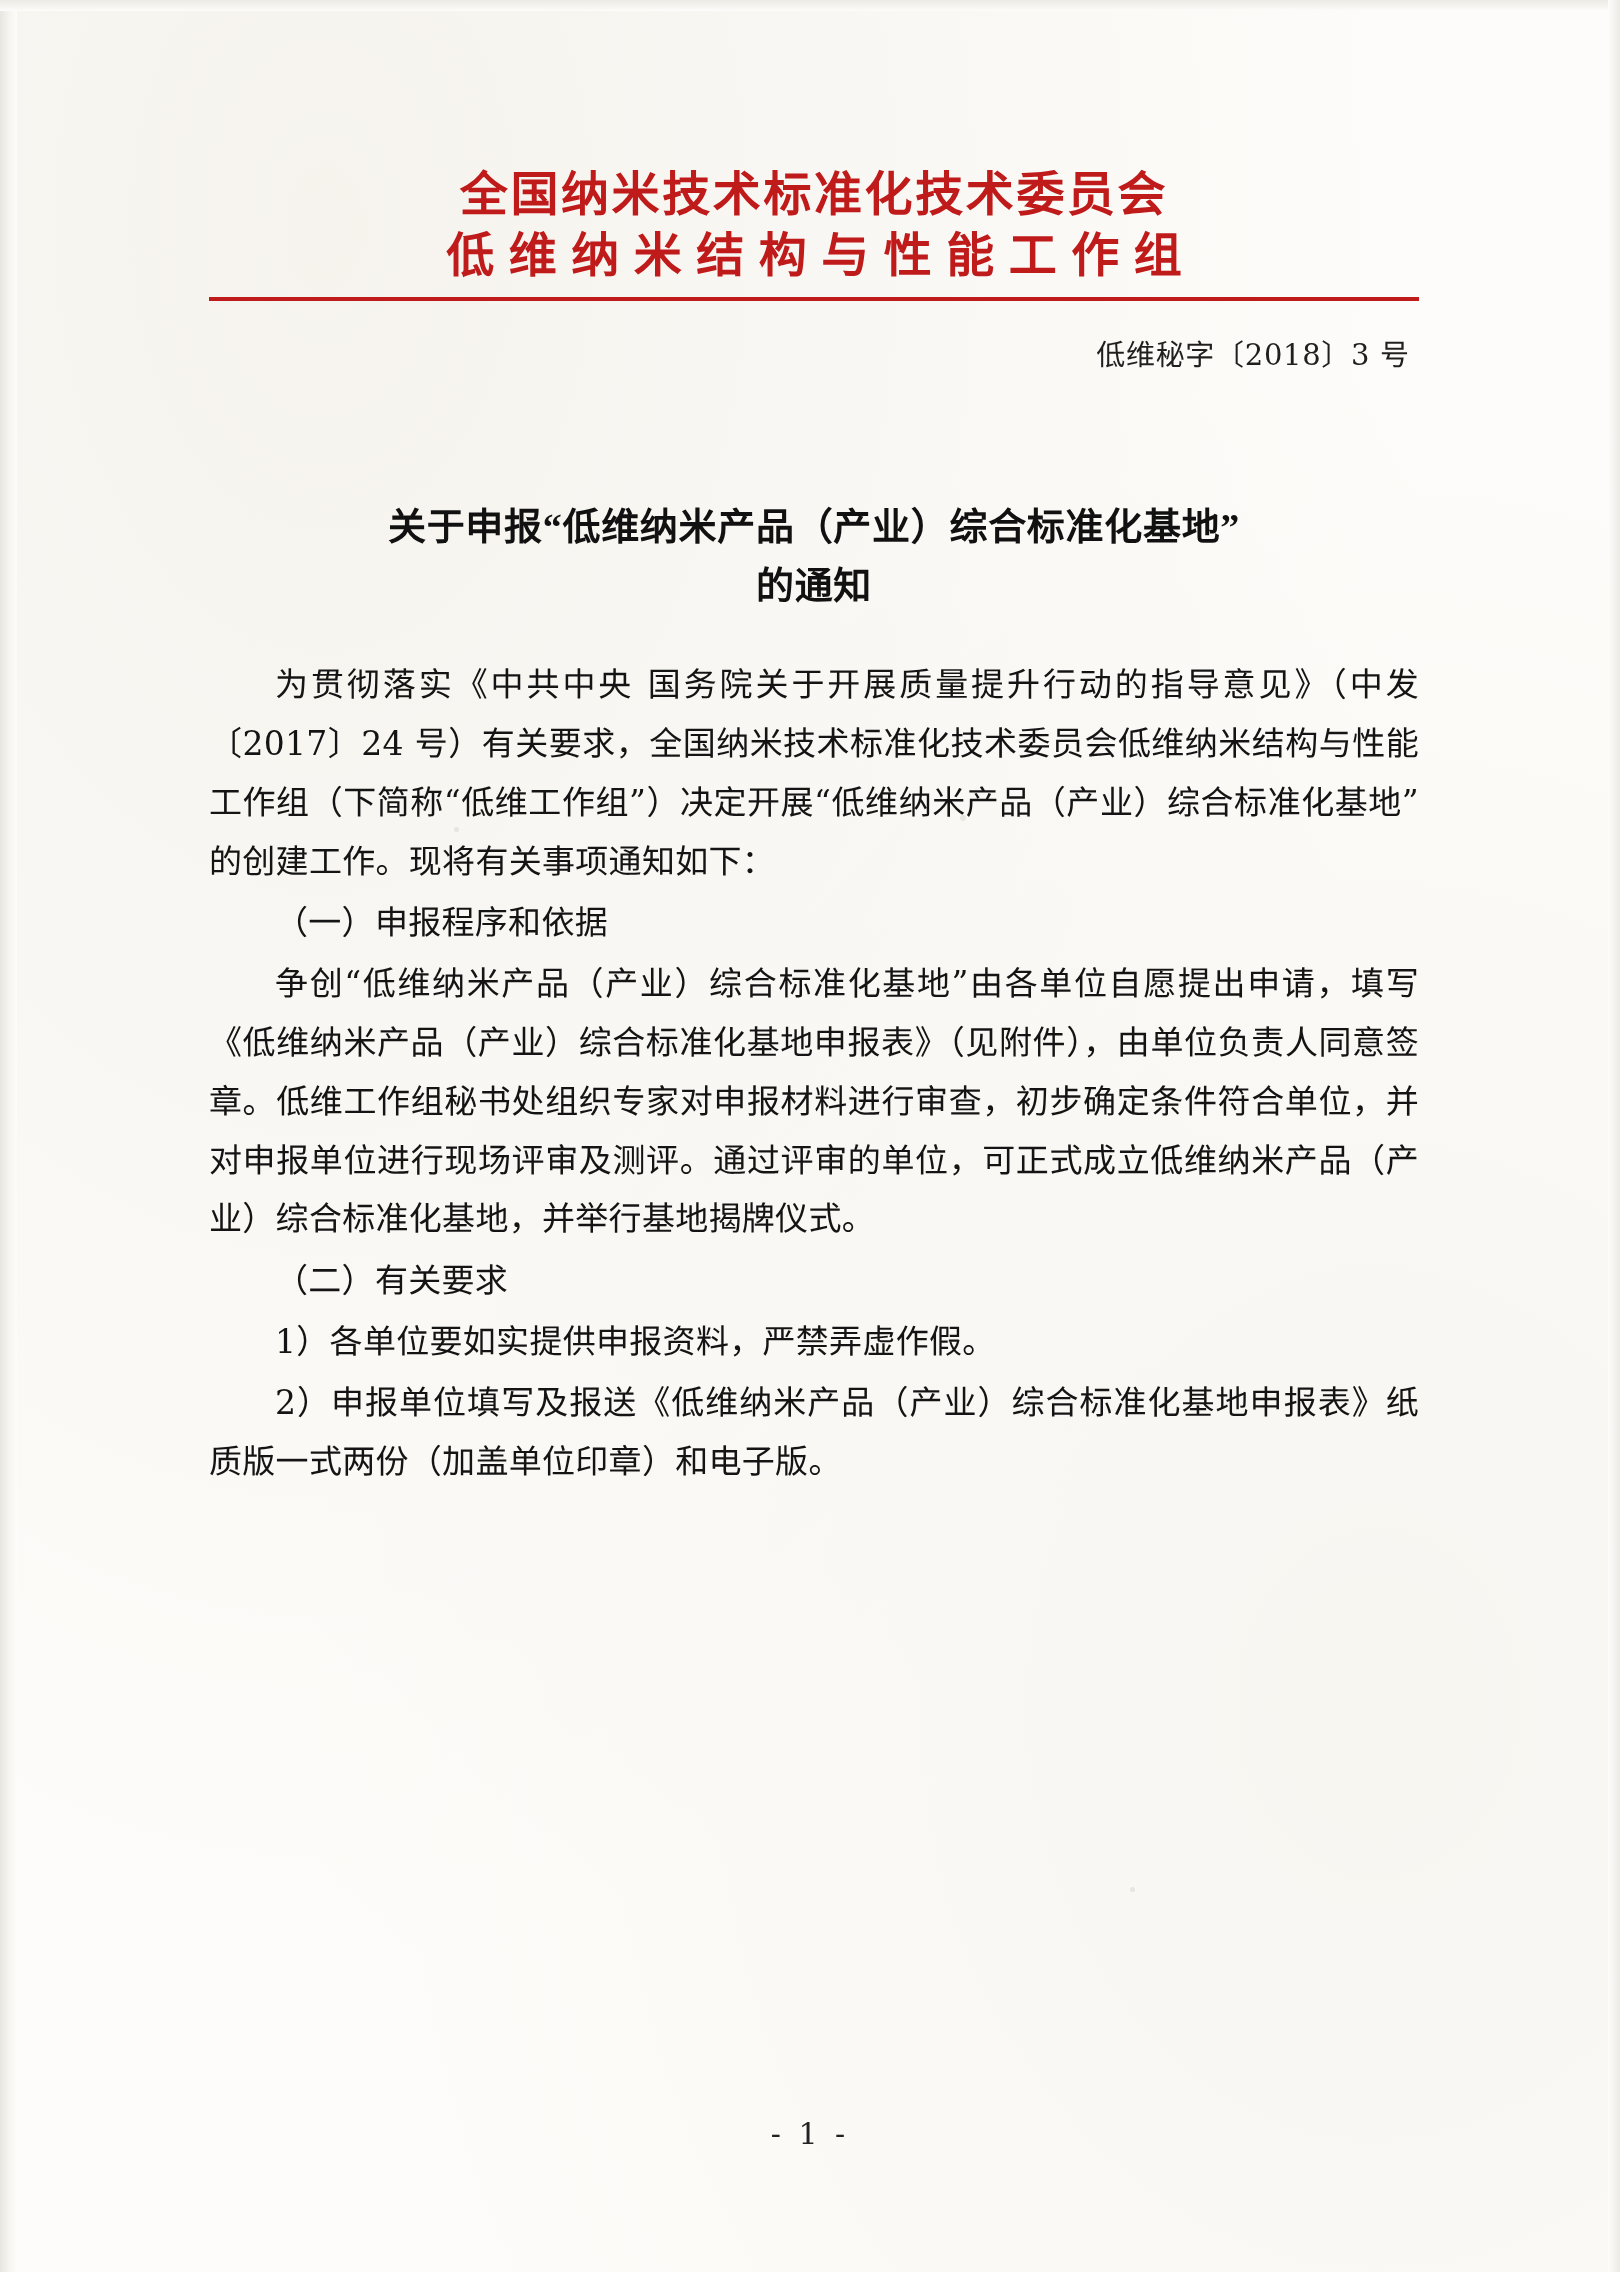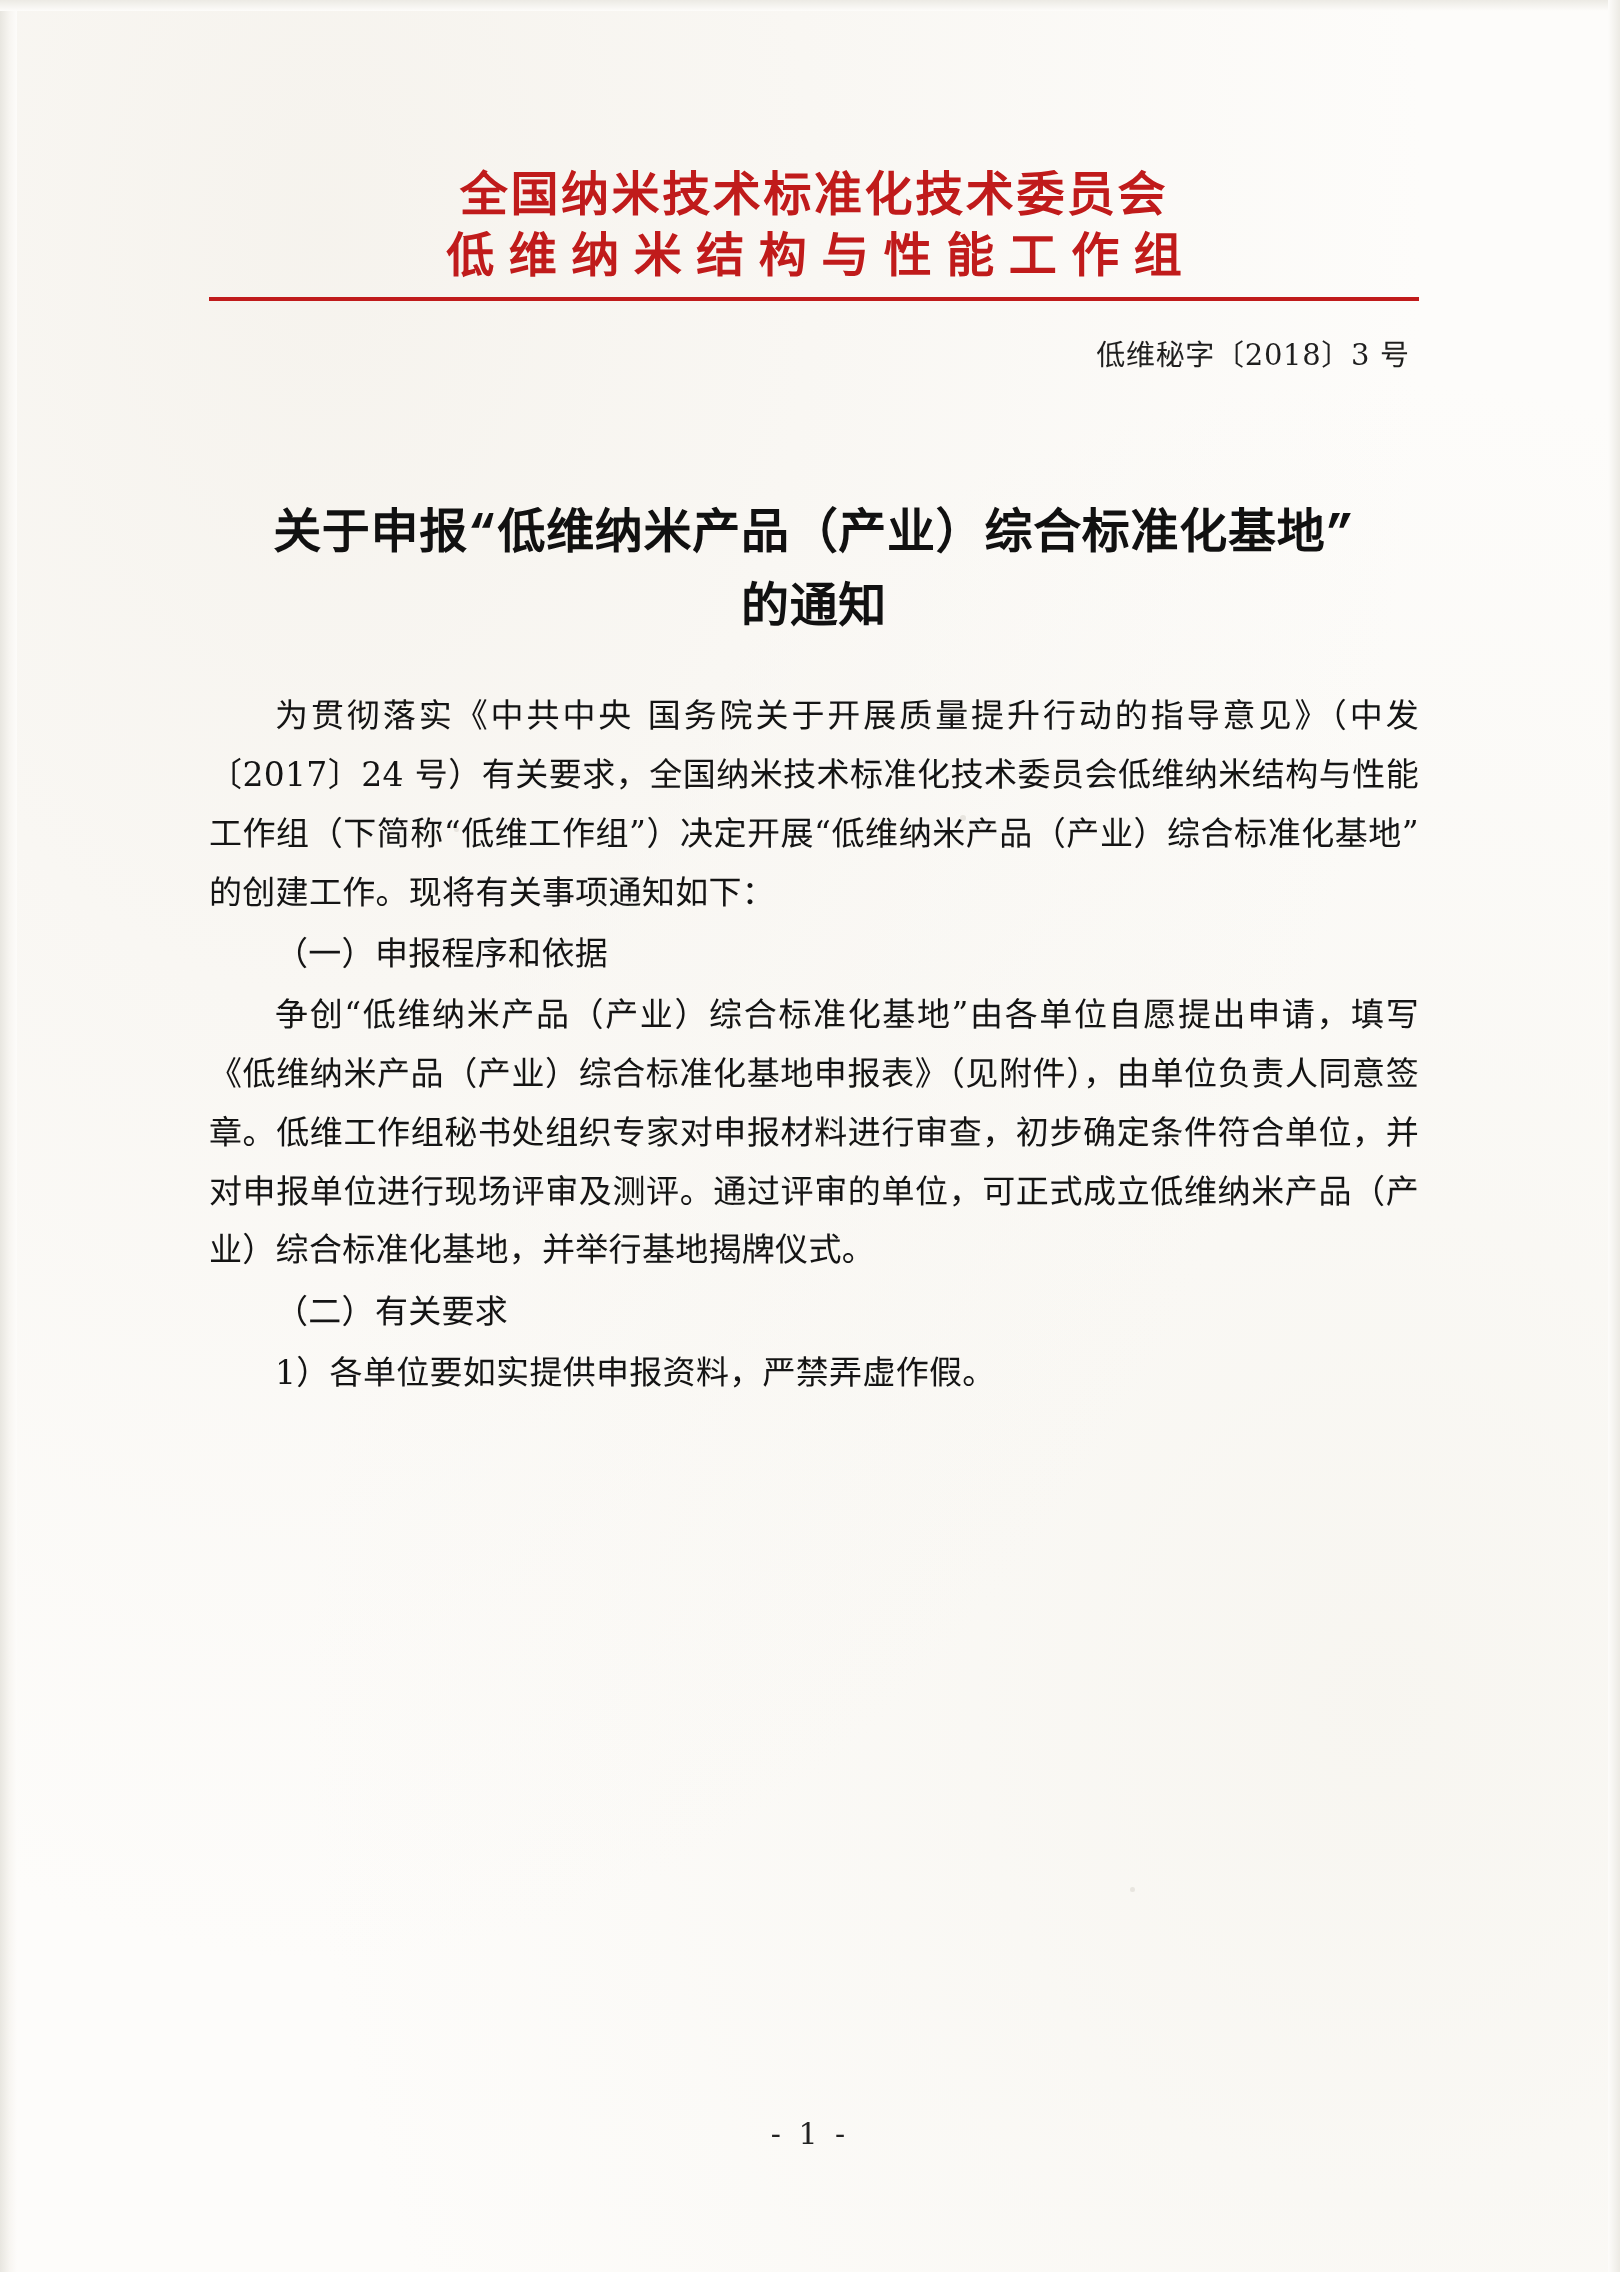--- a/index.html
+++ b/index.html
@@ -83,23 +83,23 @@
     letter-spacing: 0.7px;
     color: #1f1f1f;
     padding-right: 9.2px;
     font-family: "DejaVu Serif", "Liberation Serif", serif;
   }
 
   
   .doc-title {
     margin-top: 125px;
     text-align: center;
-    font-family: Liberation Mono, monospace;
+    font-family: Liberation Serif, serif;
     font-weight: bold;
-    font-size: 48px;
+    font-size: 38px;
     line-height: 1.55;
     color: #111;
     letter-spacing: 0.7px;
   }
   .doc-title .line2 { display: block; }
 
   
   .body-text {
     margin-top: 41px;
     font-size: 33px;
@@ -161,19 +161,20 @@
       <span>关于申报“低维纳米产品（产业）综合标准化基地”</span>
       <span class="line2">的通知</span>
     </div>
 
     <div class="body-text">
       <p class="para indent">为贯彻落实《中共中央 国务院关于开展质量提升行动的指导意见》（中发〔2017〕24 号）有关要求，全国纳米技术标准化技术委员会低维纳米结构与性能工作组（下简称“低维工作组”）决定开展“低维纳米产品（产业）综合标准化基地”的创建工作。现将有关事项通知如下：</p>
       <p class="para indent">（一）申报程序和依据</p>
       <p class="para indent">争创“低维纳米产品（产业）综合标准化基地”由各单位自愿提出申请，填写《低维纳米产品（产业）综合标准化基地申报表》（见附件），由单位负责人同意签章。低维工作组秘书处组织专家对申报材料进行审查，初步确定条件符合单位，并对申报单位进行现场评审及测评。通过评审的单位，可正式成立低维纳米产品（产业）综合标准化基地，并举行基地揭牌仪式。</p>
       <p class="para indent">（二）有关要求</p>
       <p class="para indent">1）各单位要如实提供申报资料，严禁弄虚作假。</p>
+      <p class="para indent">2）申报单位填写及报送《低维纳米产品（产业）综合标准化基地申报表》纸质版一式两份（加盖单位印章）和电子版。</p>
     </div>
 
   </div>
 
   <div class="page-number">- 1 -</div>
 </div>
 
 
 </body></html>

